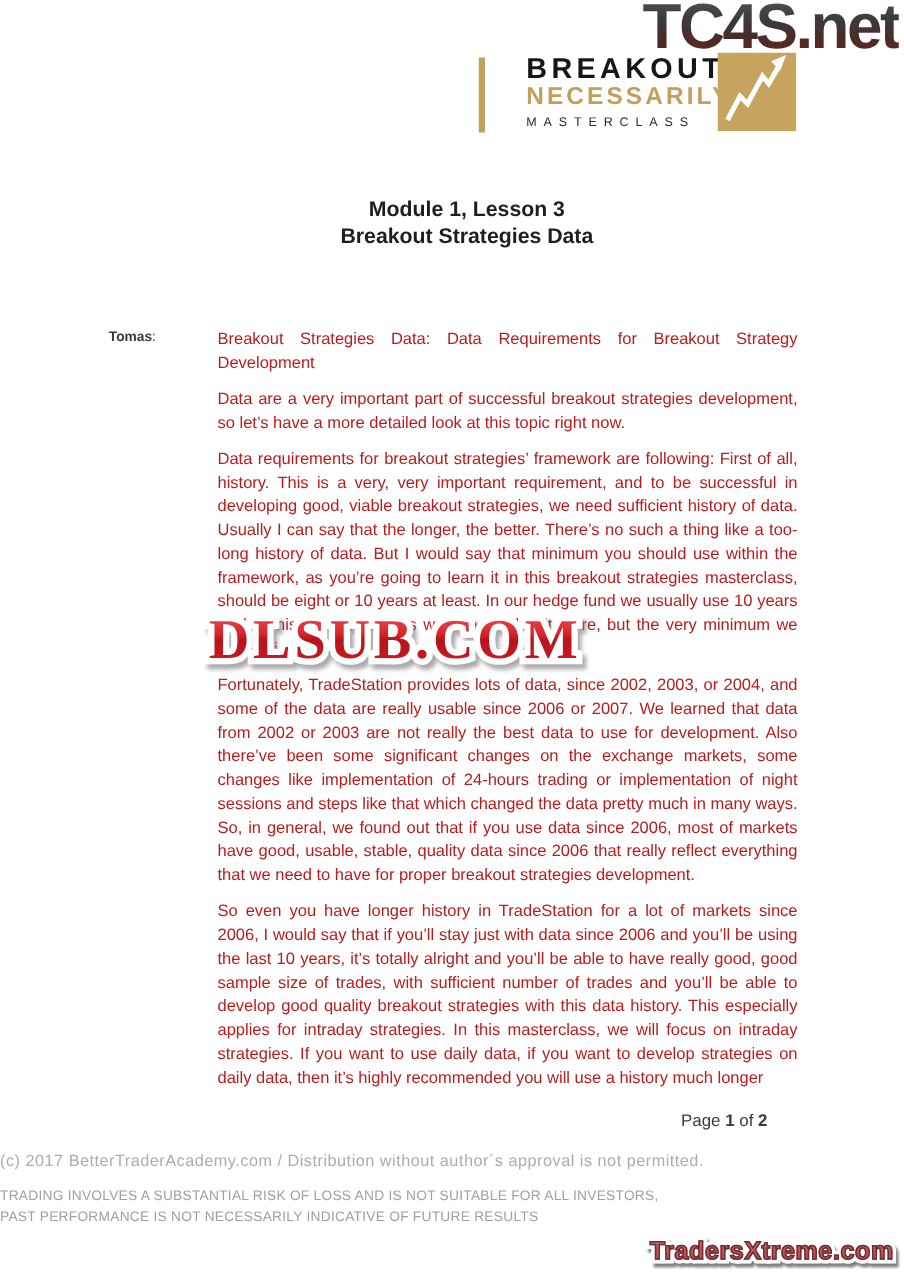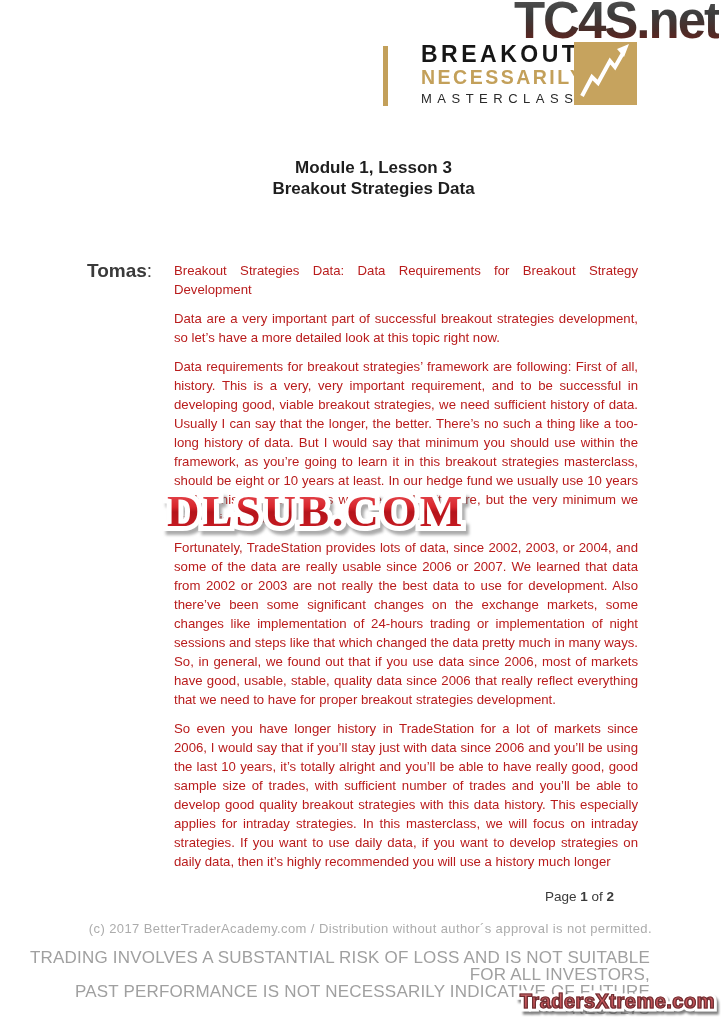--- a/index.html
+++ b/index.html
@@ -17,31 +17,31 @@
     background:linear-gradient(180deg,#585858 0%,#3c3c3c 38%,#4a2c28 68%,#63241f 88%,#6e2a22 100%);
     -webkit-background-clip:text; background-clip:text; color:transparent;
   }
 
   
   .logo { position:absolute; left:383px; top:42px; width:254px; height:66px; z-index:2; }
   .logo-bar { position:absolute; left:0; top:4px; width:5px; height:60px; background:#C3A05A; }
   .logo-text { position:absolute; left:16px; top:0; white-space:nowrap;margin-left:22px; }
   .lg1 { font-size:23px; font-weight:700; letter-spacing:3.5px; color:#161616; line-height:24px; }
   .lg2 { font-size:19.5px; font-weight:700; letter-spacing:2.5px; color:#C3A05A; line-height:21px; margin-top:1px; }
-  .lg3 { font-size:13px; font-weight:400; letter-spacing:5.5px; color:#2a2a2a; line-height:16px; margin-top:3px; }
+  .lg3 { font-size:10px; font-weight:400; letter-spacing:5.5px; color:#2a2a2a; line-height:16px; margin-top:3px; }
   .logo-icon { position:absolute; left:191px; top:0px; width:63px; height:63px; }
 
   
   .titles { position:absolute; top:158px; left:12px; width:723px; text-align:center; }
   .t1, .t2 { font-size:17px; font-weight:700; color:#1e1e1e; line-height:19px; }
   .t2 { margin-top:2px; }
 
   
   .transcript { position:absolute; top:261px; left:87px; width:551px; display:flex; }
-  .speaker-cell { flex:0 0 87px; font-size:19px; line-height:19px; }
+  .speaker-cell { flex:0 0 87px; font-size:11px; line-height:19px; }
   .speaker-cell b { font-weight:700; color:#3a3a3a; }
   .paras { flex:1 1 auto; width:463px; }
   .paras p { margin:0 0 10px 0; font-size:13.2px; line-height:19px; text-align:justify; color:#b91c1c; }
   .jline { display:block; text-align:justify; text-align-last:justify; }
 
   
   .dlsub-wrap {
     position:absolute; left:167px; top:486px; width:350px; height:56px; z-index:5;
     font-family:"Liberation Serif","DejaVu Serif",serif; font-weight:700;
     font-size:45px; letter-spacing:3px; line-height:50px; white-space:nowrap;
@@ -53,22 +53,22 @@
   }
   .dlsub-fill {
     position:absolute; left:0; top:0;
     background:linear-gradient(180deg,#ea5a60 0%,#d8252c 42%,#b5141b 52%,#cf1e25 100%);
     -webkit-background-clip:text; background-clip:text; color:transparent;
   }
 
   
   .pagenum { position:absolute; top:889px; left:0; width:614px; text-align:right; font-size:13.5px; color:#3a3a3a; }
   .pagenum b { font-weight:700; }
-  .copyright { position:absolute; top:921px; left:0; width:652px; text-align:right; font-size:13px; letter-spacing:0.4px; color:#acacac; }
-  .disclaimer { position:absolute; top:949px; left:0; width:650px; text-align:right; font-size:17px; line-height:17px; letter-spacing:0.2px; color:#a0a0a0; }
+  .copyright { position:absolute; top:921px; left:0; width:652px; text-align:left; font-size:13px; letter-spacing:0.4px; color:#acacac; }
+  .disclaimer { position:absolute; top:949px; left:0; width:650px; text-align:left; font-size:11px; line-height:17px; letter-spacing:0.2px; color:#a0a0a0; }
 
   
   .tx-wrap {
     position:absolute; top:984px; right:8px; width:300px; height:40px; z-index:5;
     font-size:20px; font-weight:700; letter-spacing:0.5px; line-height:34px; white-space:nowrap; text-align:right;
   }
   .tx-stroke {
     position:absolute; right:0; top:0; color:#ffffff;
     -webkit-text-stroke:7px #ffffff;
     filter:drop-shadow(2px 3px 1px rgba(75,75,75,0.7));

